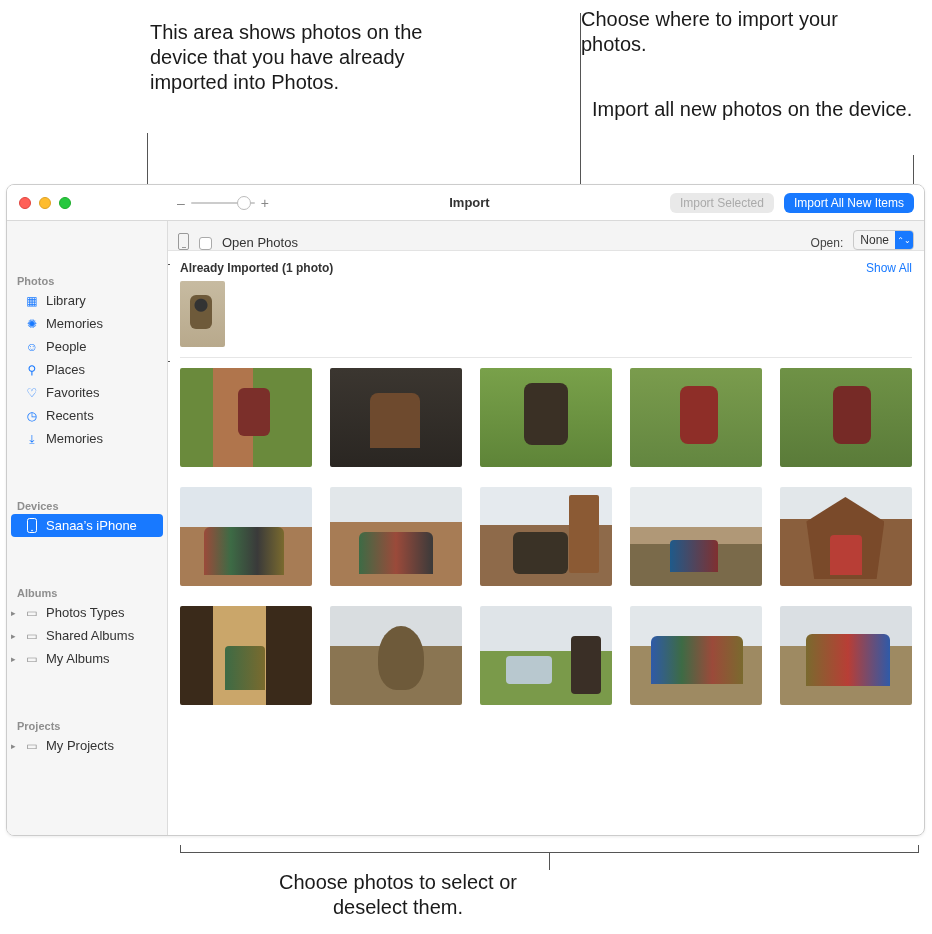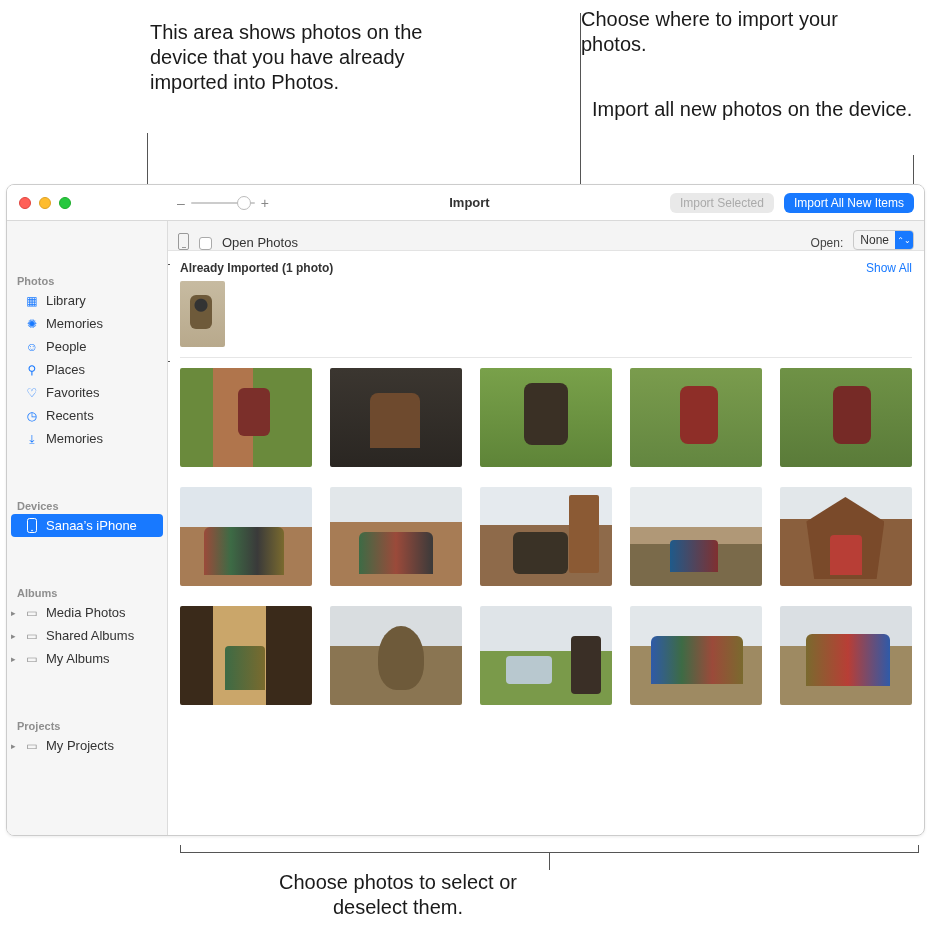--- a/index.html
+++ b/index.html
@@ -348,21 +348,21 @@
               <circle cx="5" cy="12.5" r="0.8" fill="currentColor"></circle>
             </svg>
         </span>
         <span>Sanaa’s iPhone</span>
       </div>
 
       <div class="side-header">Albums</div>
       <div class="side-item albumish">
         <span class="chev">▸</span>
         <span class="icon">▭</span>
-        <span>Media Photos</span>
+        <span>Photos Types</span>
       </div>
       <div class="side-item albumish">
         <span class="chev">▸</span>
         <span class="icon">▭</span>
         <span>Shared Albums</span>
       </div>
       <div class="side-item albumish">
         <span class="chev">▸</span>
         <span class="icon">▭</span>
         <span>My Albums</span>

